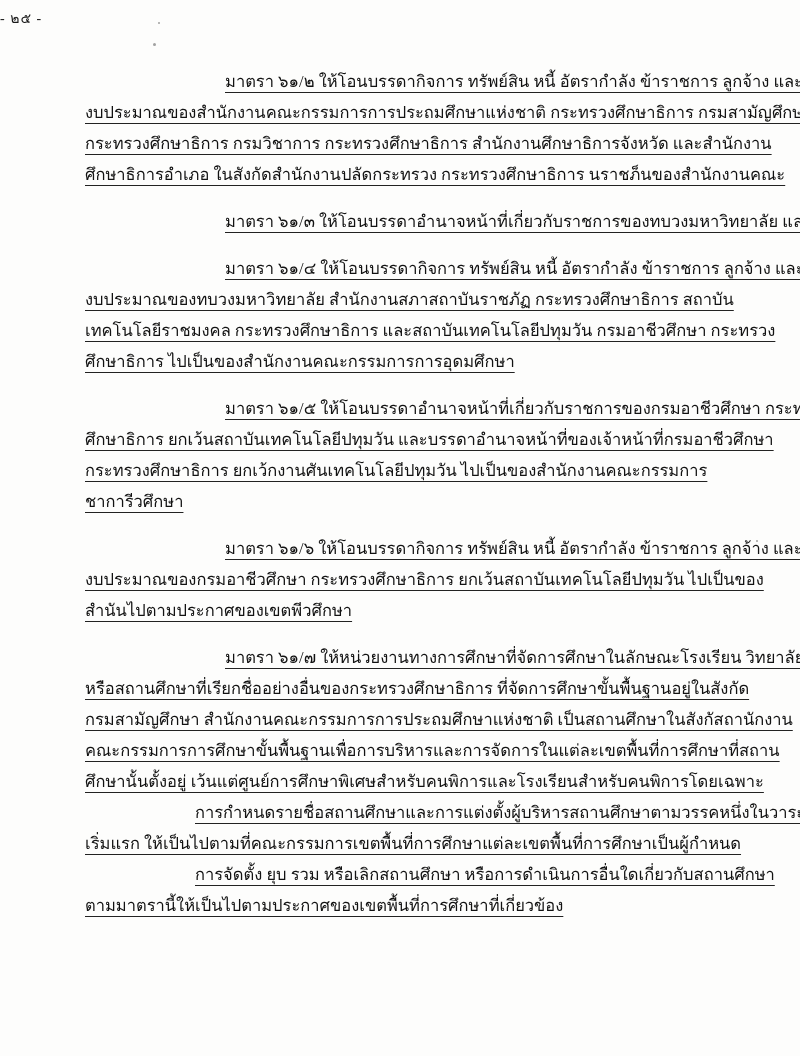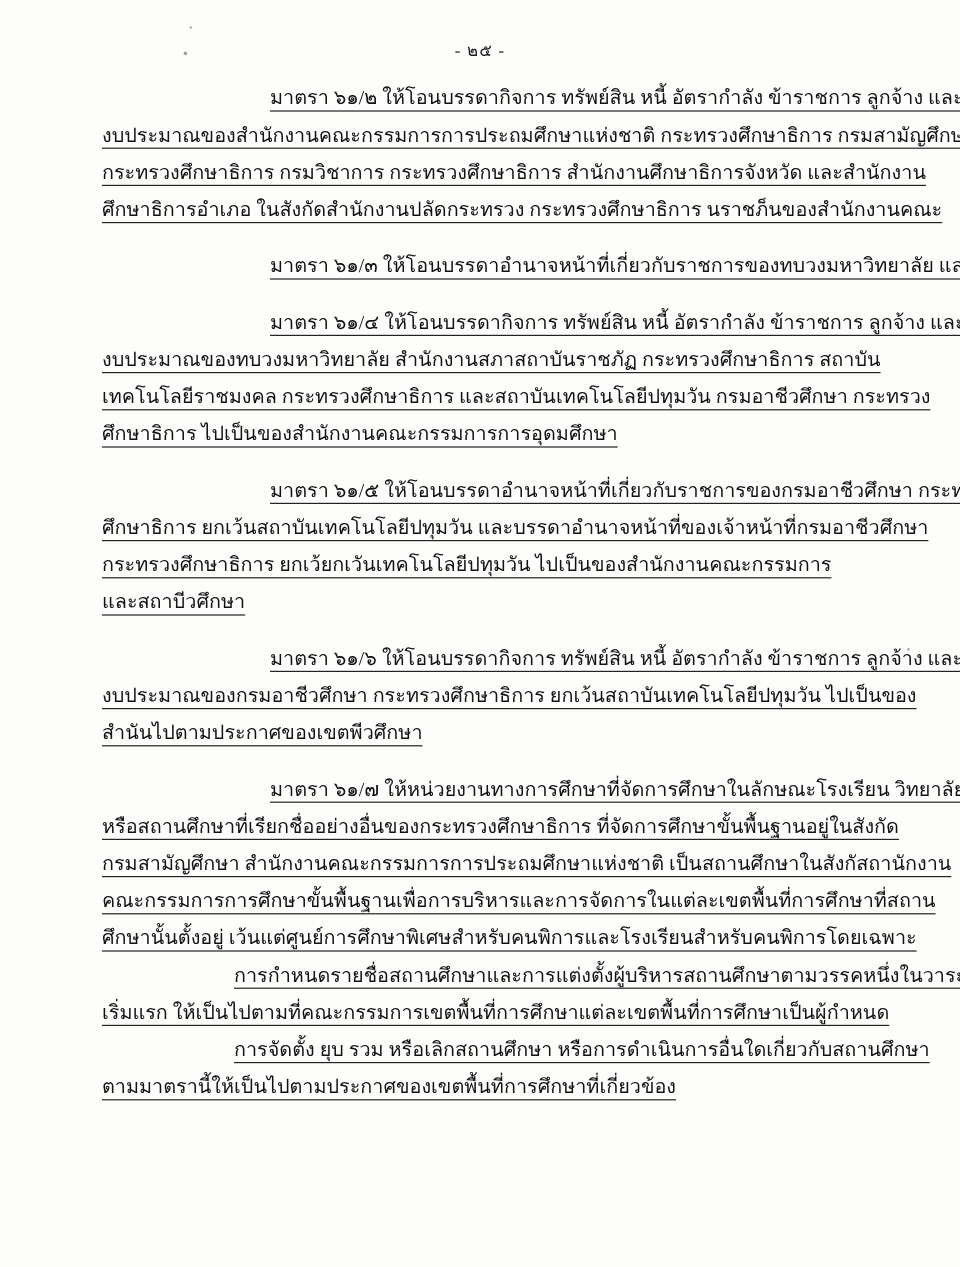--- a/index.html
+++ b/index.html
@@ -11,25 +11,24 @@
     background: #fdfdfc;
     overflow: hidden;
     font-family: "Liberation Serif", "DejaVu Serif", serif;
     color: #121212;
   }
   .page-number {
     position: absolute;
     top: 7px;
     left: 0;
     width: 100%;
-    text-align: center;
+    text-align: left;
     font-size: 14px;
     letter-spacing: 1px;
     color: #1a1a1a;
-    margin-top: 24px;
   }
   .content {
     position: absolute;
     top: 66px;
     left: 85px;
     width: 643px;
   }
   .para { margin: 0; padding: 0; }
   .line {
     font-size: 16.5px;
@@ -83,22 +82,22 @@
       <div class="line first">มาตรา ๖๑/๔ ให้โอนบรรดากิจการ ทรัพย์สิน หนี้ อัตรากำลัง ข้าราชการ ลูกจ้าง และเงิน</div>
       <div class="line">งบประมาณของทบวงมหาวิทยาลัย สำนักงานสภาสถาบันราชภัฏ กระทรวงศึกษาธิการ สถาบัน</div>
       <div class="line">เทคโนโลยีราชมงคล กระทรวงศึกษาธิการ และสถาบันเทคโนโลยีปทุมวัน กรมอาชีวศึกษา กระทรวง</div>
       <div class="line">ศึกษาธิการ ไปเป็นของสำนักงานคณะกรรมการการอุดมศึกษา</div>
     <p></p>
 
     <p class="para">
       </p>
       <div class="line first">มาตรา ๖๑/๕ ให้โอนบรรดาอำนาจหน้าที่เกี่ยวกับราชการของกรมอาชีวศึกษา กระทรวง</div>
       <div class="line">ศึกษาธิการ ยกเว้นสถาบันเทคโนโลยีปทุมวัน และบรรดาอำนาจหน้าที่ของเจ้าหน้าที่กรมอาชีวศึกษา</div>
-      <div class="line">กระทรวงศึกษาธิการ ยกเว้ยกเวันเทคโนโลยีปทุมวัน ไปเป็นของสำนักงานคณะกรรมการ</div>
-      <div class="line">และสถาบีวศึกษา</div>
+      <div class="line">กระทรวงศึกษาธิการ ยกเว้กงานศันเทคโนโลยีปทุมวัน ไปเป็นของสำนักงานคณะกรรมการ</div>
+      <div class="line">ชาการีวศึกษา</div>
     <p></p>
 
     <p class="para">
       </p>
       <div class="line first">มาตรา ๖๑/๖ ให้โอนบรรดากิจการ ทรัพย์สิน หนี้ อัตรากำลัง ข้าราชการ ลูกจ้าง และเงิน</div>
       <div class="line">งบประมาณของกรมอาชีวศึกษา กระทรวงศึกษาธิการ ยกเว้นสถาบันเทคโนโลยีปทุมวัน ไปเป็นของ</div>
       <div class="line">สำนันไปตามประกาศของเขตพีวศึกษา</div>
     <p></p>
 
     <p class="para">

